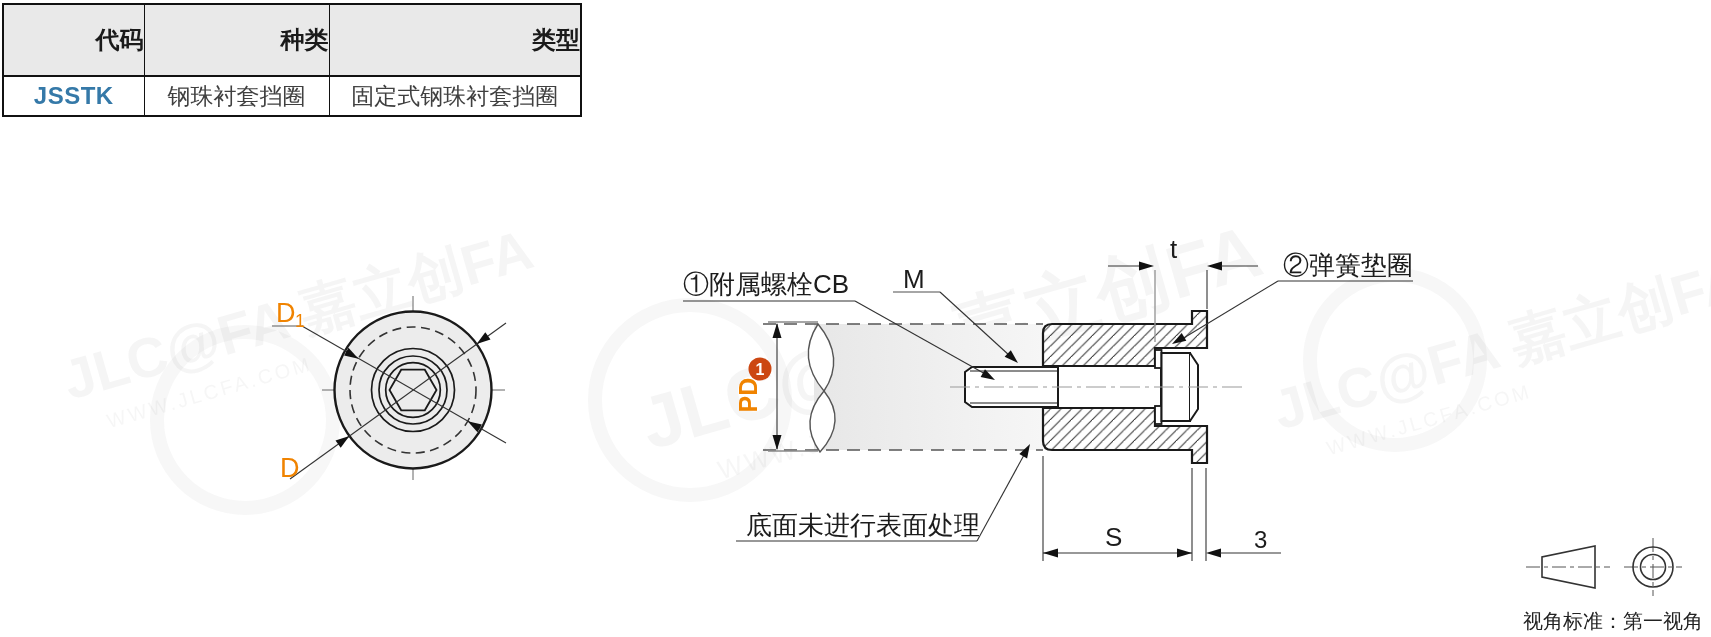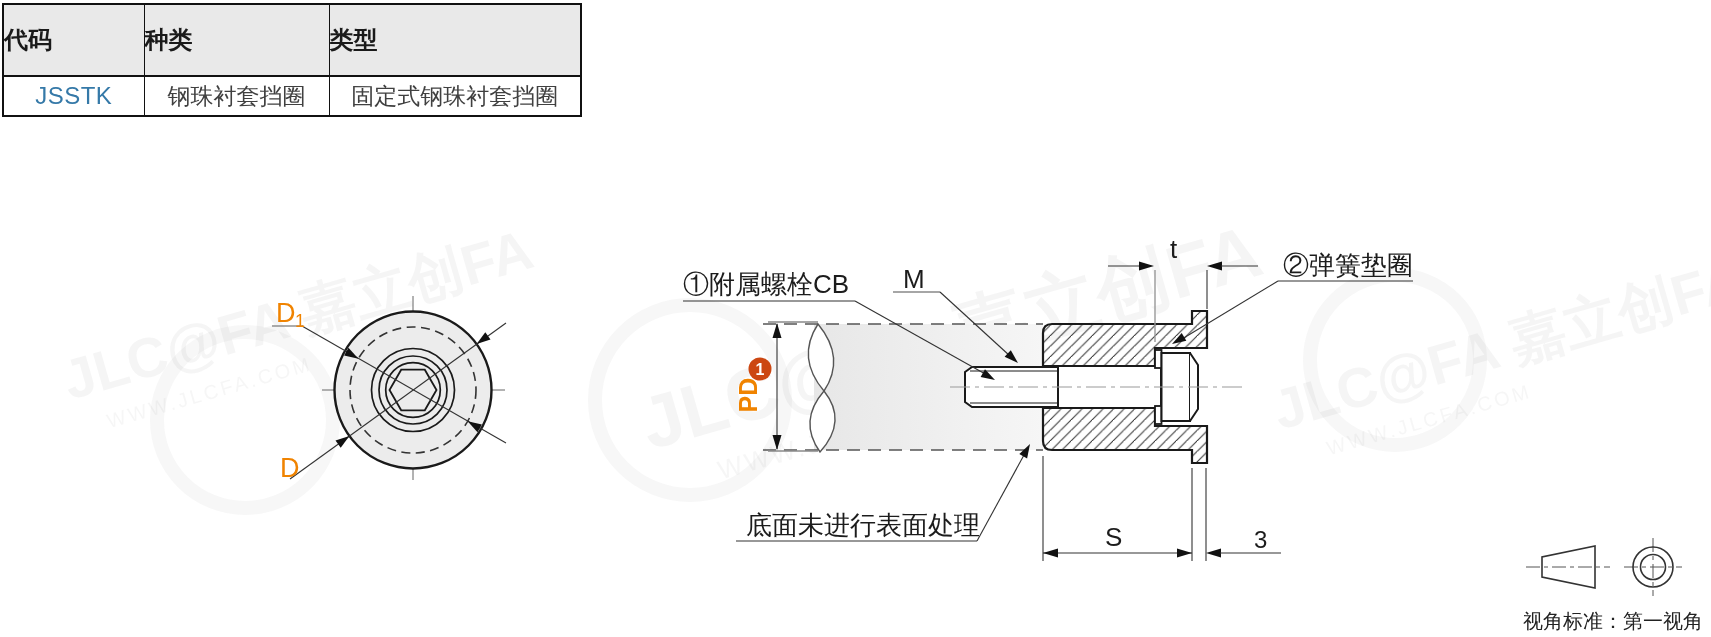--- a/index.html
+++ b/index.html
@@ -8,29 +8,29 @@
     font-family:"Liberation Sans", sans-serif;overflow:hidden;
   }
   
   .spec-table{
     position:absolute;left:2px;top:3px;
     border-collapse:collapse;table-layout:fixed;background:#fff;
     border:2.5px solid #111;
   }
   .spec-table th{
     background:#e9e9e9;font-size:24px;font-weight:bold;color:#1a1a1a;
-    height:70px;text-align:left;vertical-align:middle;
+    height:70px;text-align:right;vertical-align:middle;
     border-left:1.5px solid #111;border-bottom:2.5px solid #111;padding:0;
   }
   .spec-table td{
     font-size:23px;color:#404040;height:38px;text-align:center;
     vertical-align:middle;border-left:1.5px solid #111;padding:0;background:#fff;
   }
   .spec-table th:first-child,.spec-table td:first-child{border-left:none;}
-  .spec-table .code{color:#3579A8;font-weight:normal;font-size:24px;letter-spacing:.5px;}
+  .spec-table .code{color:#3579A8;font-weight:bold;font-size:24px;letter-spacing:.5px;}
   .col1{width:141px;} .col2{width:185px;} .col3{width:252px;}
 
   
   svg{position:absolute;left:0;top:0;}
   svg text{font-family:"Liberation Sans", sans-serif;}
   .lbl{font-size:26px;fill:#1c1c1c;}
   .lbl-sm{font-size:24px;fill:#1c1c1c;}
   .caption{font-size:20px;fill:#222;}
   .wm{fill:rgba(70,70,70,0.055);font-weight:bold;}
   .wm-url{fill:rgba(70,70,70,0.05);font-weight:normal;letter-spacing:3px;}

